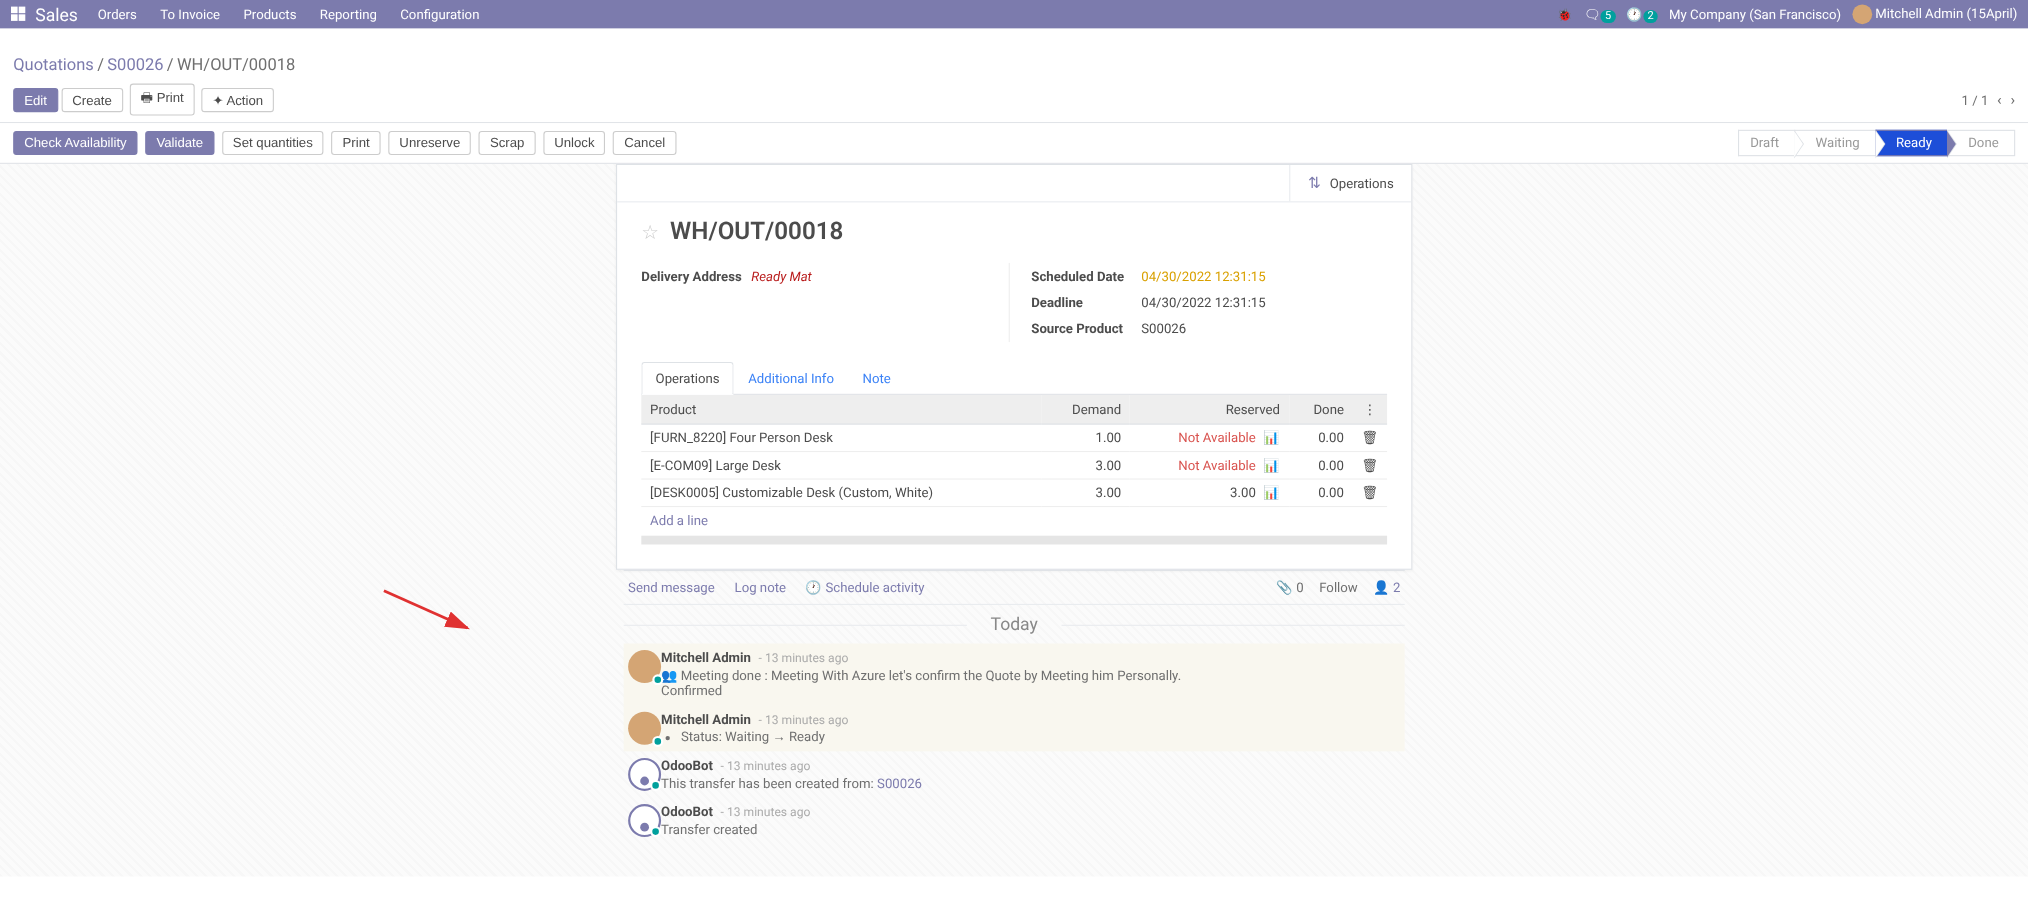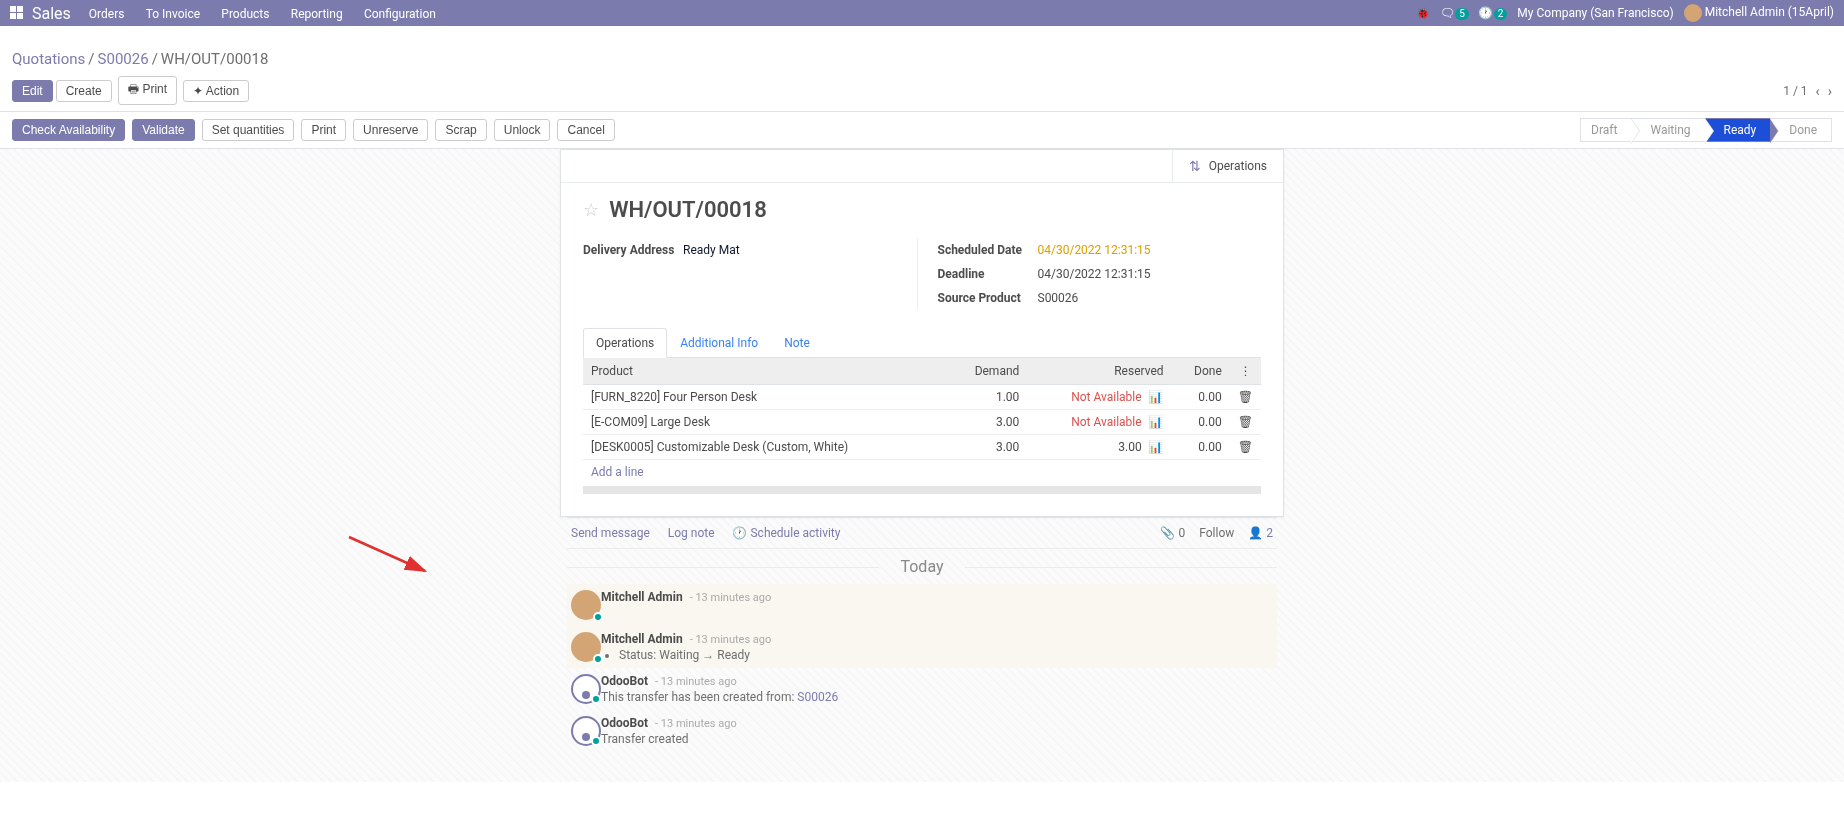--- a/index.html
+++ b/index.html
@@ -53,21 +53,21 @@
 .sheet-body { padding:14px 22px 22px;}
 .title-row { display:flex; align-items:center; gap:10px; margin-bottom:16px;}
 .star { font-size:18px; color:#ccc; cursor:pointer;}
 .doc-title { font-size:22px; font-weight:600; color:#4c4c4c;}
 
 .fields-grid { display:flex; gap:20px; margin-bottom:18px;}
 .fields-col { flex:1;}
 .field-row { display:flex; padding:5px 0; font-size:12px;}
 .field-label { width:100px; font-weight:700; color:#4c4c4c;}
 .field-val { color:#4c4c4c;}
-.field-val.link { color:#0f172a; cursor:pointer;}
+.field-val.link { color:#b91c1c; cursor:pointer;font-style:italic;}
 .field-val.warn { color:#d9a000;}
 
 
 .tabs { border-bottom:1px solid #dee2e6; display:flex; margin-bottom:0;}
 .tab { padding:7px 12px; font-size:12px; color:#3b82f6; cursor:pointer; border:1px solid transparent; margin-bottom:-1px;}
 .tab.active { color:#4c4c4c; border:1px solid #dee2e6; border-bottom-color:#fff; background:#fff; border-radius:3px 3px 0 0;}
 
 
 .products-table { width:100%; border-collapse:collapse; font-size:12px; margin-top:0;}
 .products-table th { background:#eee; text-align:left; padding:6px 8px; font-weight:400; color:#4c4c4c; border-bottom:1px solid #dee2e6;}
@@ -277,20 +277,21 @@
     </div>
     <div class="timeline-sep">Today</div>
     <div id="messages">
         <div class="msg note">
     <div class="msg-avatar ">
             <span class="presence"></span>
           </div>
     <div class="msg-body">
       <span class="msg-author">Mitchell Admin</span>
       <span class="msg-time">- 13 minutes ago</span>
+      <div class="msg-text"><span class="icon-people">👥</span>Meeting done : Meeting With Azure let's confirm the Quote by Meeting him Personally.<br>Confirmed</div>
     </div>
         </div>
         <div class="msg note">
     <div class="msg-avatar ">
             <span class="presence"></span>
           </div>
     <div class="msg-body">
       <span class="msg-author">Mitchell Admin</span>
       <span class="msg-time">- 13 minutes ago</span>
       <div class="msg-text">

